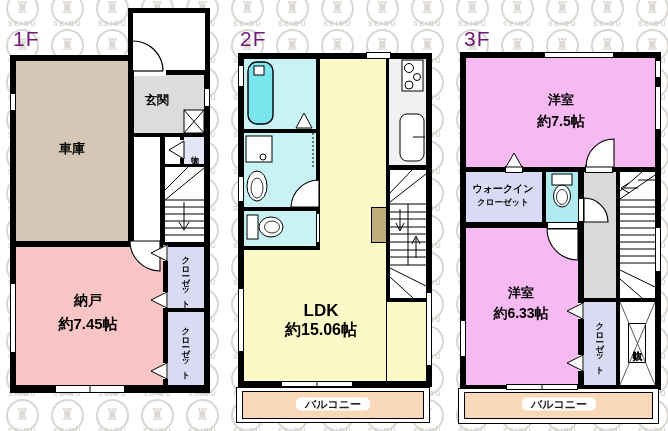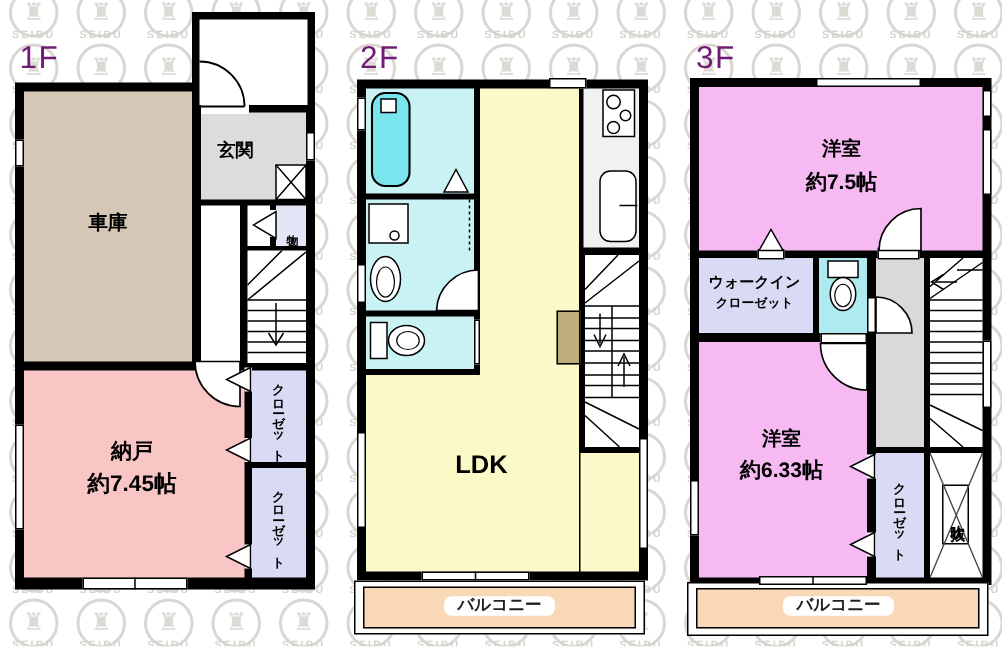--- a/index.html
+++ b/index.html
@@ -918,20 +918,21 @@
 
   <div class="lbl" style="left:72px;top:148px;font-size:13px">車庫</div>
   <div class="lbl" style="left:157px;top:100px;font-size:12px">玄関</div>
   <div class="lbl vlbl" style="left:194px;top:151px;font-size:8px">物入</div>
   <div class="lbl" style="left:88px;top:300px;font-size:14px">納戸</div>
   <div class="lbl" style="left:88px;top:323px;font-size:15px">約7.45帖</div>
   <div class="lbl vlbl" style="left:186px;top:277px;font-size:8.5px">クローゼット</div>
   <div class="lbl vlbl" style="left:186px;top:348px;font-size:8.5px">クローゼット</div>
 
   <div class="lbl" style="left:321px;top:310px;font-size:17px">LDK</div>
+  <div class="lbl" style="left:321px;top:330px;font-size:16px">約15.06帖</div>
   <div class="lbl pill" style="left:333px;top:404px;font-size:11px">バルコニー</div>
 
   <div class="lbl" style="left:561px;top:99px;font-size:13px">洋室</div>
   <div class="lbl" style="left:561px;top:121px;font-size:14px">約7.5帖</div>
   <div class="lbl" style="left:503px;top:189px;font-size:10px">ウォークイン</div>
   <div class="lbl" style="left:503px;top:202px;font-size:8.5px">クローゼット</div>
   <div class="lbl" style="left:521px;top:292px;font-size:13px">洋室</div>
   <div class="lbl" style="left:521px;top:313px;font-size:14px">約6.33帖</div>
   <div class="lbl vlbl" style="left:600px;top:343px;font-size:8.5px">クローゼット</div>
   <div class="lbl vlbl" style="left:637px;top:343px;font-size:10px">吹抜</div>

